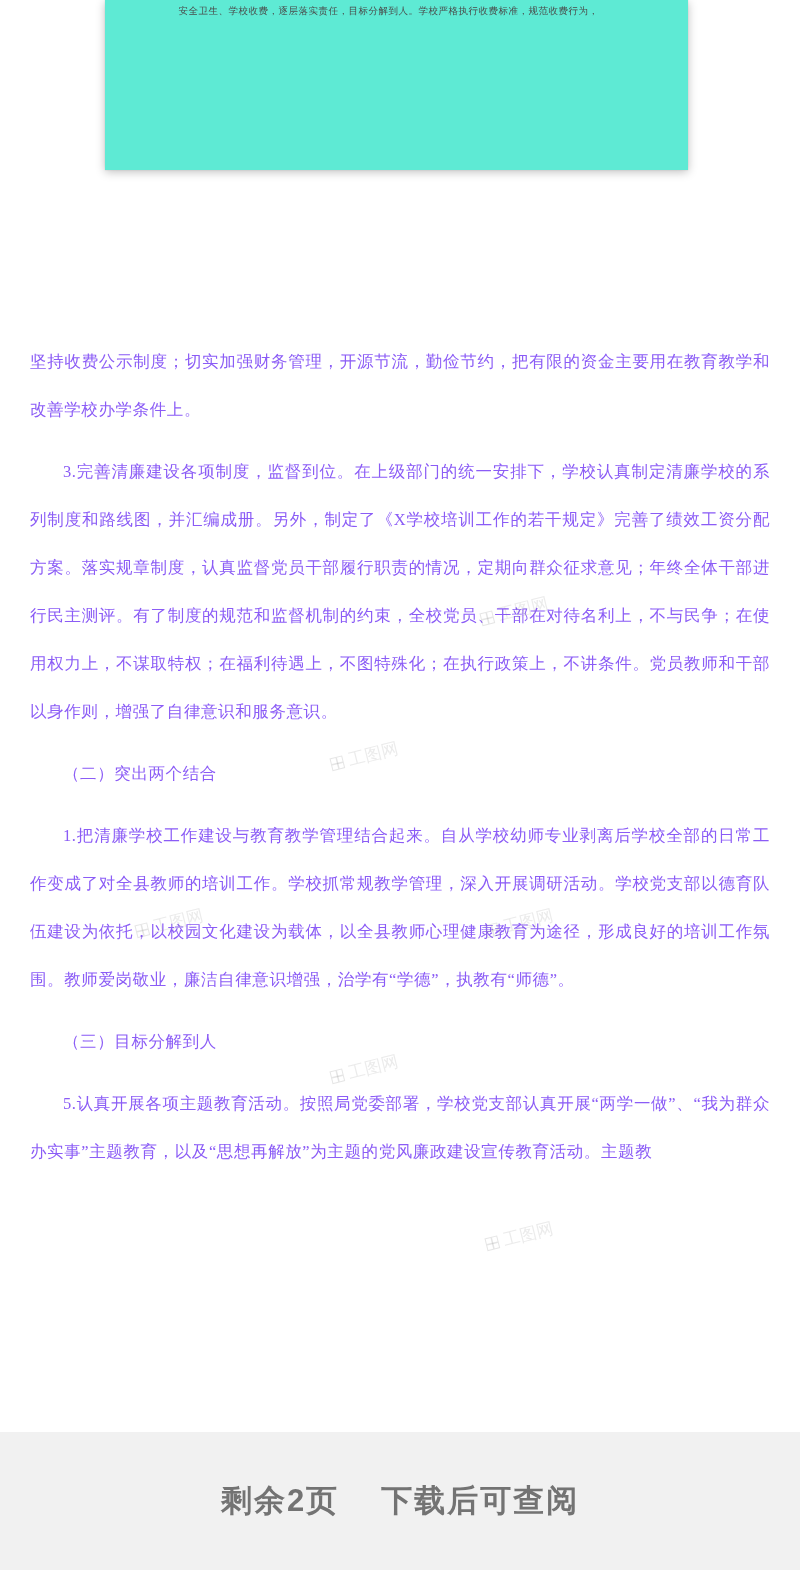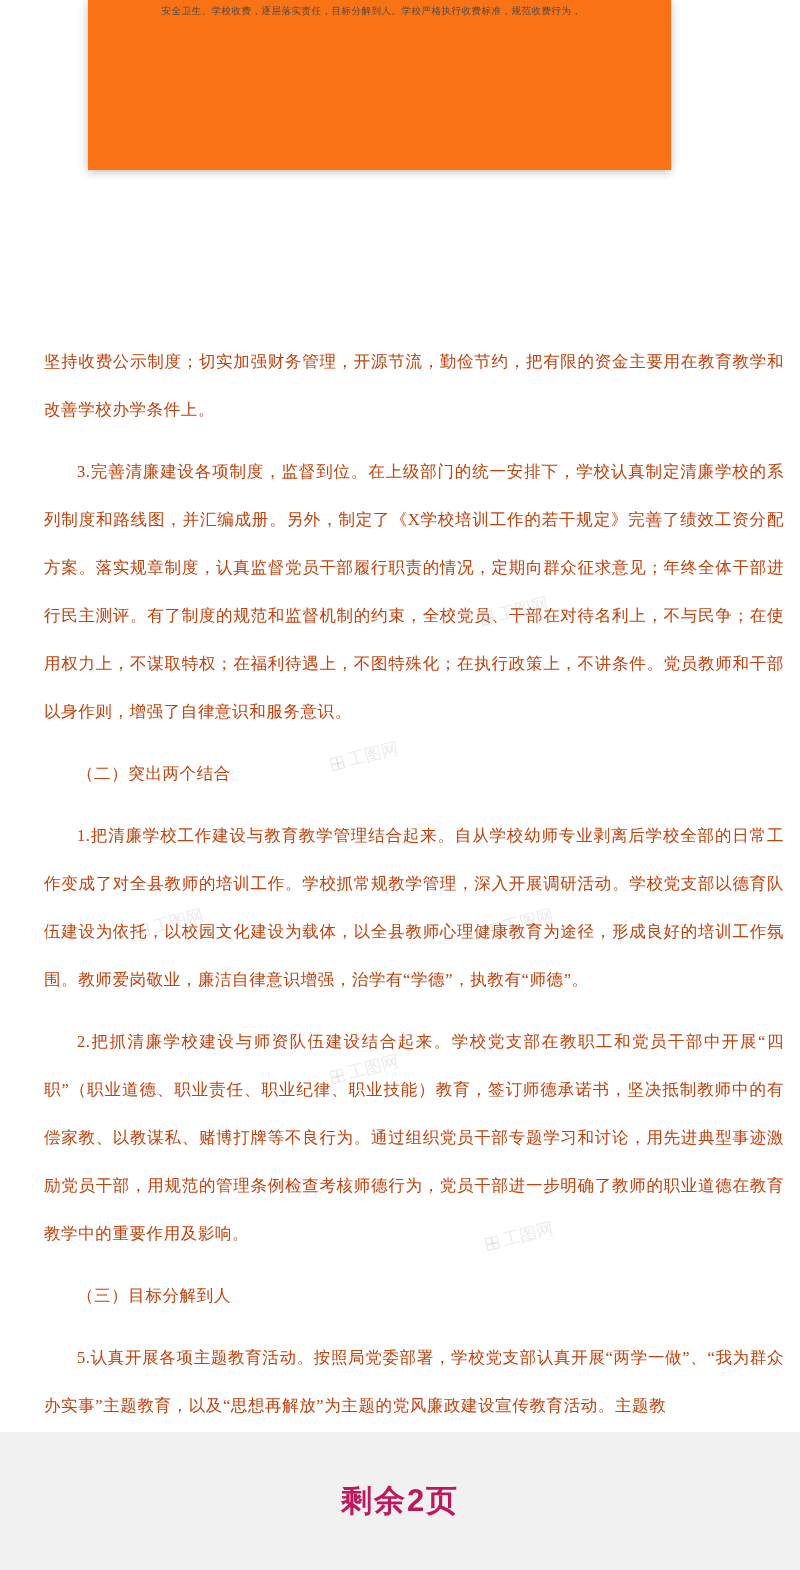--- a/index.html
+++ b/index.html
@@ -8,46 +8,45 @@
     height:1570px;
     position:relative;
     background:#ffffff;
     overflow:hidden;
     font-family:"Liberation Serif","DejaVu Serif",serif;
   }
 
   
   .sheet-fragment {
     position:absolute;
-    top:0; left:88px;
+    top:0; left:105px;
     width:583px; height:170px;
-    background:#f97316;
+    background:#5eead4;
     box-shadow:0 2px 9px rgba(0,0,0,0.25), 0 0 1px rgba(0,0,0,0.18);
     padding:5px 26px 0 10px;
     z-index:2;
   }
   .sheet-fragment .tiny-line {
     font-size:9.5px;
     line-height:13px;
     color:#4a4a4a;
     letter-spacing:0.5px;
     text-align:center;
     white-space:nowrap;
     overflow:hidden;
   }
 
   
   .doc-body {
     position:absolute;
     top:338px; left:30px;
     width:740px;
-    color:#c2410c;
+    color:#8b5cf6;
     font-size:16.5px;
     z-index:1;
-    margin-left:14px;
   }
   .para {
     line-height:48px;
     text-align:justify;
     letter-spacing:0.6px;
     margin-bottom:14px;
   }
   .para.indent { text-indent:2em; }
   .para.heading { text-indent:2em; font-weight:normal; }
 
@@ -83,21 +82,21 @@
     display:flex;
     align-items:center;
     justify-content:center;
     gap:42px;
     z-index:4;
   }
   .footer-bar span {
     font-family:"Liberation Sans","DejaVu Sans",sans-serif;
     font-size:31px;
     font-weight:600;
-    color:#be185d;
+    color:#737373;
     letter-spacing:2px;
   }
 </style>
 </head>
 <body>
 
 <div class="sheet-fragment">
   <div class="tiny-line">安全卫生、学校收费，逐层落实责任，目标分解到人。学校严格执行收费标准，规范收费行为，</div>
 </div>
 
@@ -124,20 +123,20 @@
 <div class="watermark" style="left:485px; top:1225px;">
   <span class="wm-icon"></span>
   <span>工图网</span>
 </div>
 
 <div class="doc-body">
   <div class="para">坚持收费公示制度；切实加强财务管理，开源节流，勤俭节约，把有限的资金主要用在教育教学和改善学校办学条件上。</div>
   <div class="para indent">3.完善清廉建设各项制度，监督到位。在上级部门的统一安排下，学校认真制定清廉学校的系列制度和路线图，并汇编成册。另外，制定了《X学校培训工作的若干规定》完善了绩效工资分配方案。落实规章制度，认真监督党员干部履行职责的情况，定期向群众征求意见；年终全体干部进行民主测评。有了制度的规范和监督机制的约束，全校党员、干部在对待名利上，不与民争；在使用权力上，不谋取特权；在福利待遇上，不图特殊化；在执行政策上，不讲条件。党员教师和干部以身作则，增强了自律意识和服务意识。</div>
   <div class="para heading">（二）突出两个结合</div>
   <div class="para indent">1.把清廉学校工作建设与教育教学管理结合起来。自从学校幼师专业剥离后学校全部的日常工作变成了对全县教师的培训工作。学校抓常规教学管理，深入开展调研活动。学校党支部以德育队伍建设为依托，以校园文化建设为载体，以全县教师心理健康教育为途径，形成良好的培训工作氛围。教师爱岗敬业，廉洁自律意识增强，治学有“学德”，执教有“师德”。</div>
-  <div class="para indent">2.把抓清廉学校建设与师资队伍建设结合起来。学校党支部在教职工和党员干部中开展“四职”（职业道德、职业责任、职业纪律、职业技能）教育，签订师德承诺书，坚决抵制教师中的有偿家教、以教谋私、赌博打牌等不良行为。通过组织党员干部专题学习和讨论，用先进典型事迹激励党员干部，用规范的管理条例检查考核师德行为，党员干部进一步明确了教师的职业道德在教育教学中的重要作用及影响。</div>
   <div class="para heading">（三）目标分解到人</div>
   <div class="para indent">5.认真开展各项主题教育活动。按照局党委部署，学校党支部认真开展“两学一做”、“我为群众办实事”主题教育，以及“思想再解放”为主题的党风廉政建设宣传教育活动。主题教</div>
 </div>
 
 <div class="footer-bar">
   <span>剩余2页</span>
+  <span>下载后可查阅</span>
 </div>
 
 </body></html>

